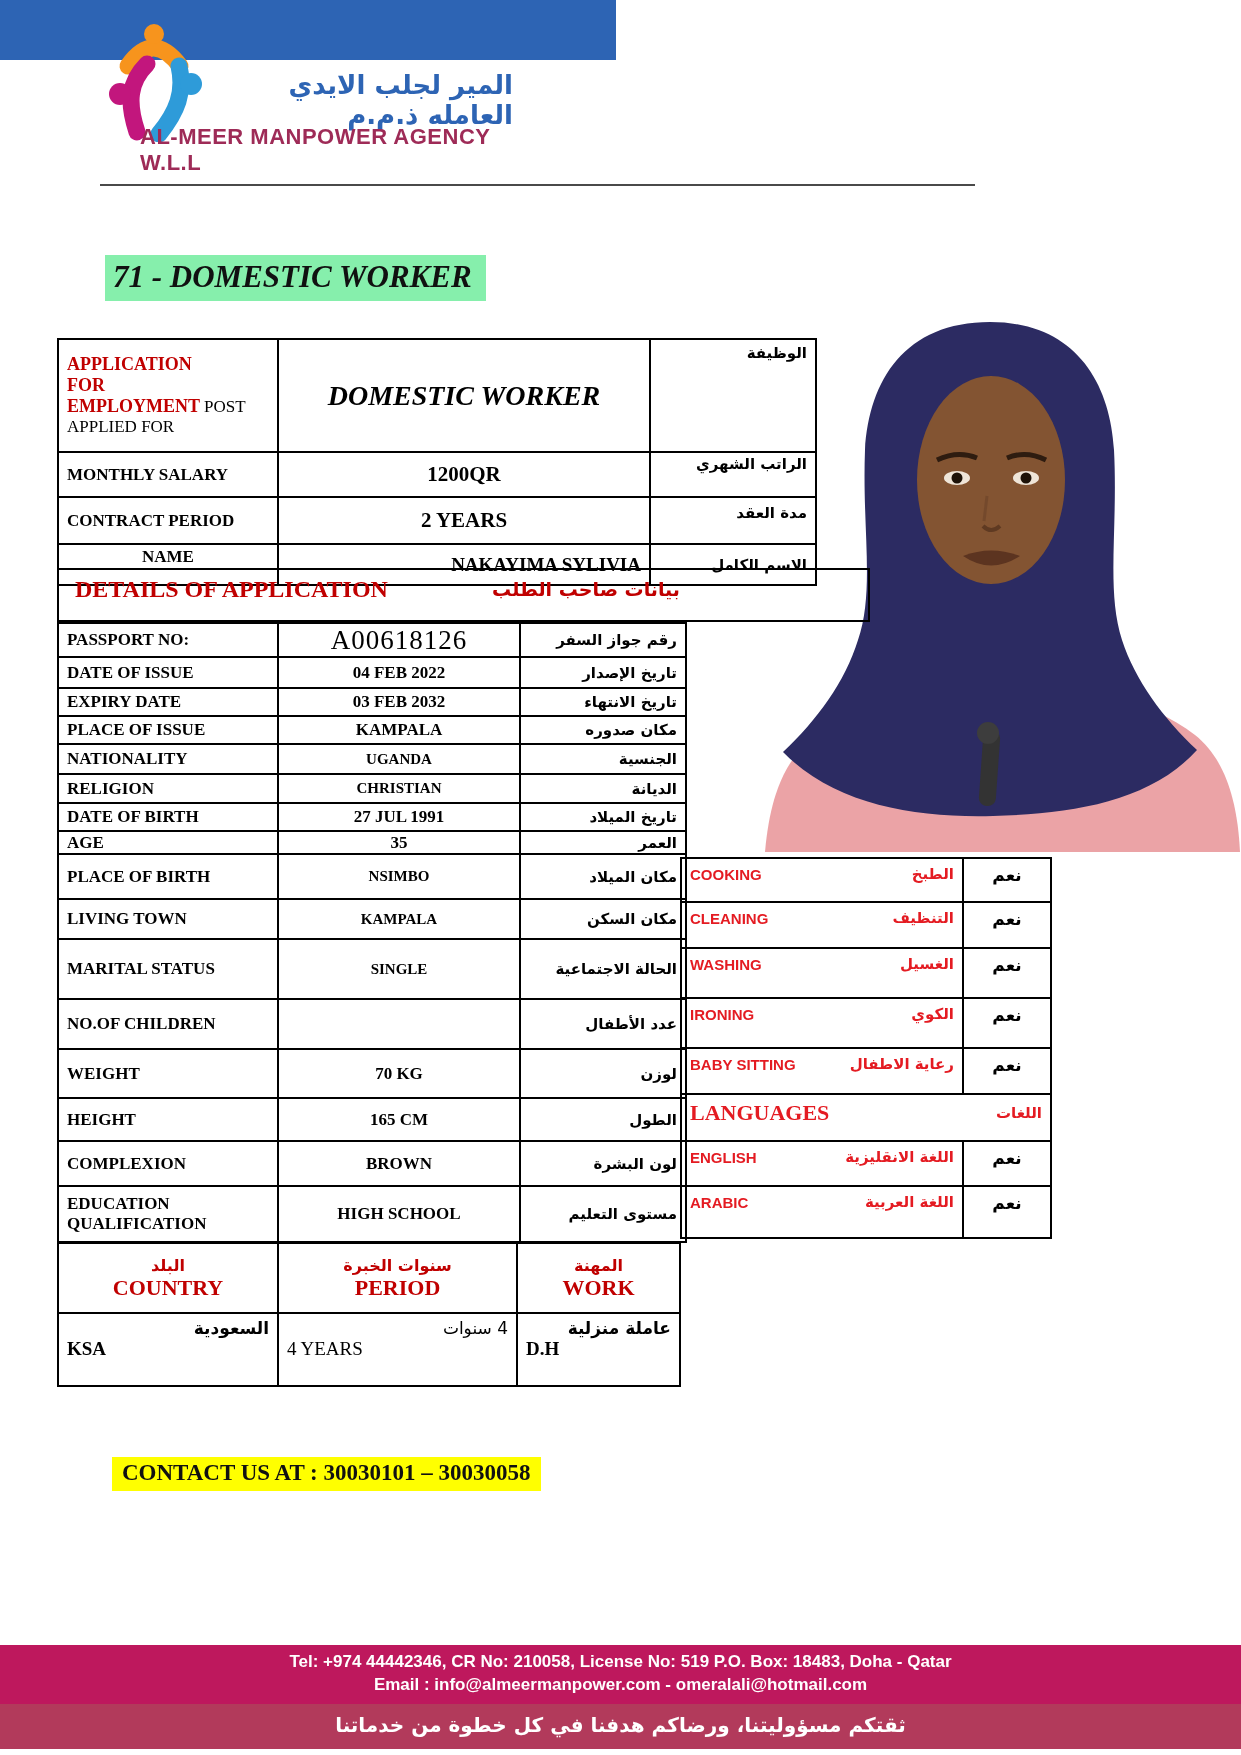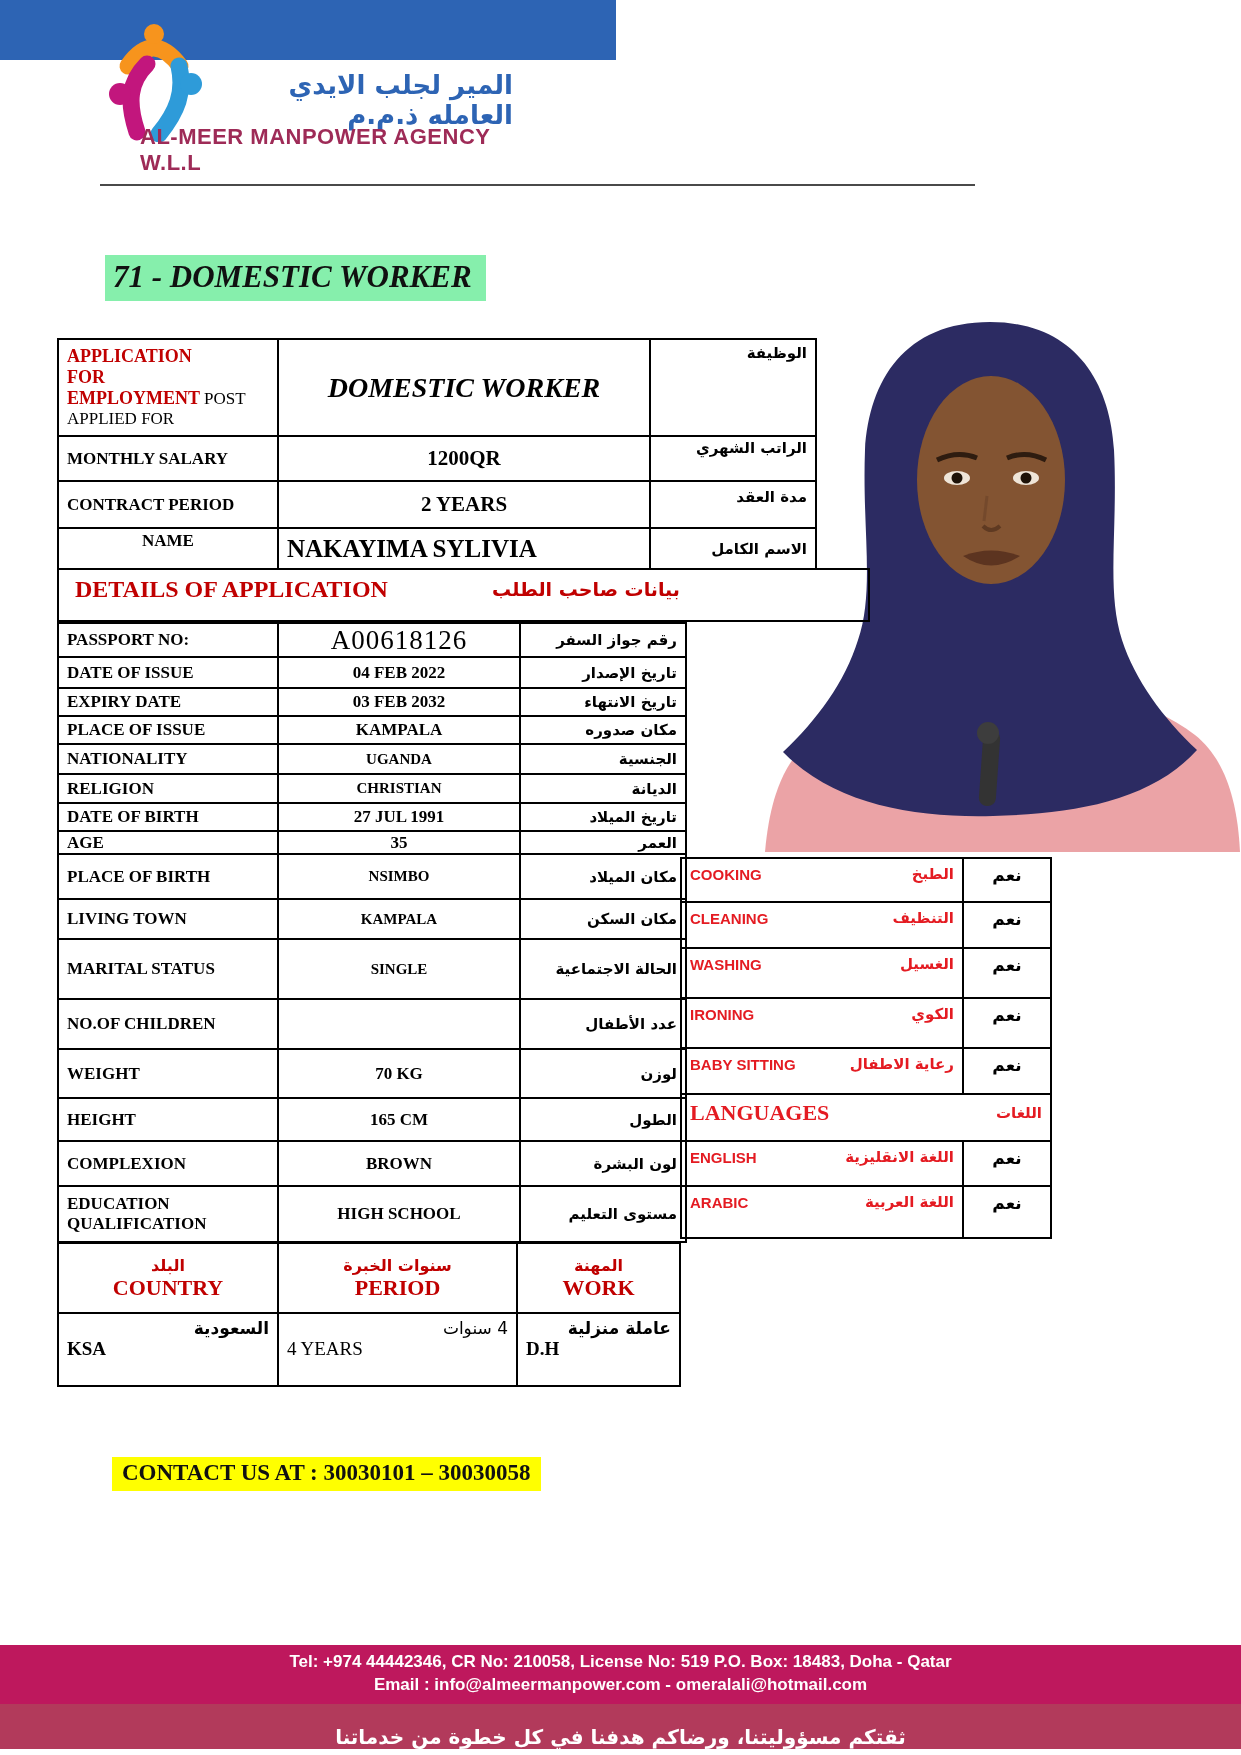--- a/index.html
+++ b/index.html
@@ -35,21 +35,21 @@
   .t-ar    { font-size:15px; font-weight:bold; text-align:right; direction:rtl; color:#000; }
 
   .app-table  { left:57px; top:338px; width:758px; }
   .pass-table { left:57px; top:622px; width:628px; }
   .exp-table  { left:57px; top:1242px; width:622px; }
   .skills-table { left:680px; top:857px; width:370px; }
 
   .post-red   { white-space:pre-line; font-size:18px; font-weight:bold; color:#c00000; line-height:1.15; }
   .post-black { font-size:17px; color:#000; }
   .dw-value   { font-size:28px; font-weight:bold; font-style:italic; text-align:center; }
-  .name-value { font-size:25px; font-weight:bold; text-align:left; }
+  .name-value { font-size:19px; font-weight:bold; text-align:right; }
 
   .details-box { left:57px; top:568px; width:813px; height:54px; border:2px solid #000;
                  box-sizing:border-box; }
   .details-en { position:absolute; left:16px; top:6px; font-size:24px; font-weight:bold; color:#c00000; }
   .details-ar { position:absolute; right:188px; top:8px; font-size:19px; font-weight:bold;
                 color:#c00000; direction:rtl; }
 
   .pass-value-big { font-size:27px; font-weight:normal; text-align:center; letter-spacing:1px; }
   .pass-value { font-size:17px; font-weight:bold; text-align:center; }
 
@@ -67,21 +67,21 @@
 
   .contact-line { left:112px; top:1457px; background:#ffff00; padding:3px 10px 5px 10px;
                   font-size:23px; font-weight:bold; color:#111; }
 
   .footer-blue { left:0; top:1645px; width:1241px; height:59px; background:#be185d;
                  color:#fff; text-align:center; }
   .footer-blue .l1 { margin-top:7px; font-size:17px; font-weight:bold; }
   .footer-blue .l2 { margin-top:3px; font-size:17px; font-weight:bold; }
   .footer-maroon { left:0; top:1704px; width:1241px; height:45px; background:#b23a5b;
                    color:#fff; text-align:center; }
-  .footer-maroon .tag { margin-top:21px; font-size:20px; font-weight:bold; direction:rtl; }
+  .footer-maroon .tag { margin-top:9px; font-size:20px; font-weight:bold; direction:rtl; }
 
   .photo { left:765px; top:300px; width:475px; height:552px; }
 </style>
 </head>
 <body>
 
 <div class="page">
 
   <div class="abs maroon-block"></div>
   <div class="abs blue-block"></div>
@@ -118,21 +118,21 @@
     <circle cx="223" cy="433" r="11" fill="#3d3d3d"></circle>
   </svg>
 
   <table class="abs app-table">
     <colgroup>
         <col style="width:220px">
         <col style="width:372px">
         <col style="width:166px">
       </colgroup>
     <tbody>
-        <tr style="height:97px">
+        <tr style="height:113px">
       <td>
         <span class="post-red">APPLICATION
 FOR
 EMPLOYMENT</span>
         <span class="post-black">POST APPLIED FOR</span>
       </td>
       <td class="dw-value">DOMESTIC WORKER</td>
       <td class="t-ar ar" style="vertical-align:top; padding-top:4px;padding-left:6px;">الوظيفة</td>
     </tr>
     <tr style="height:45px">

